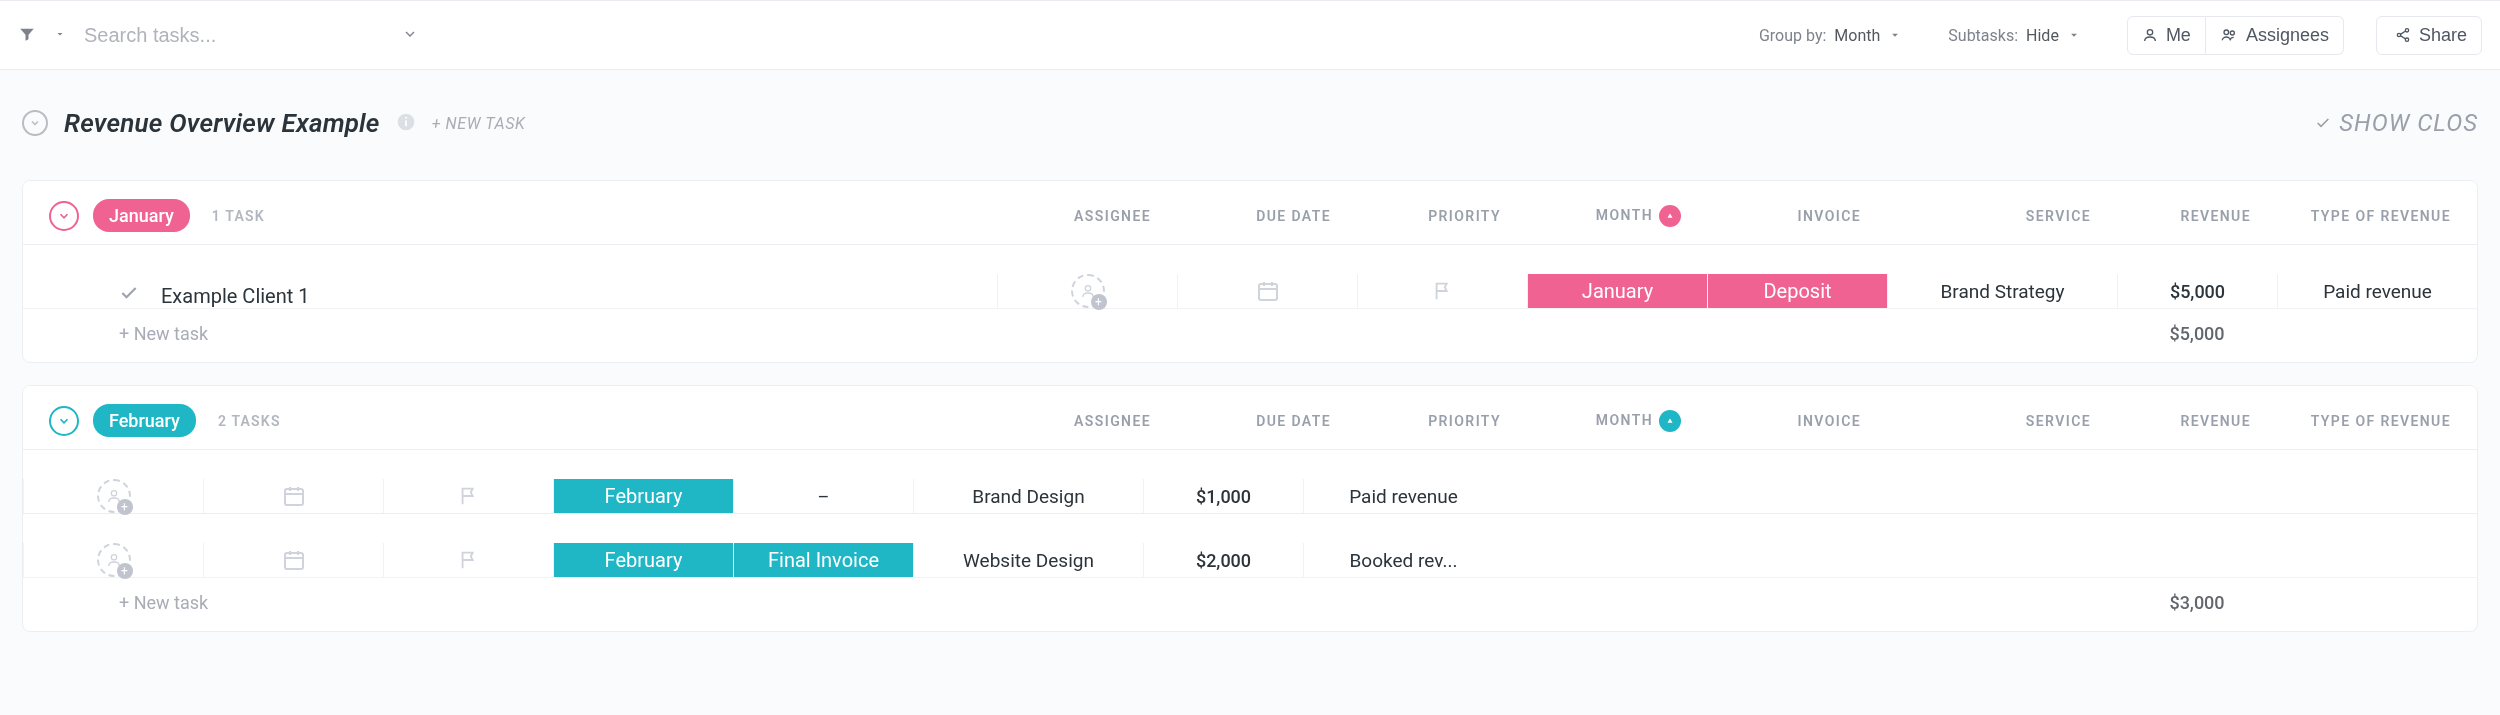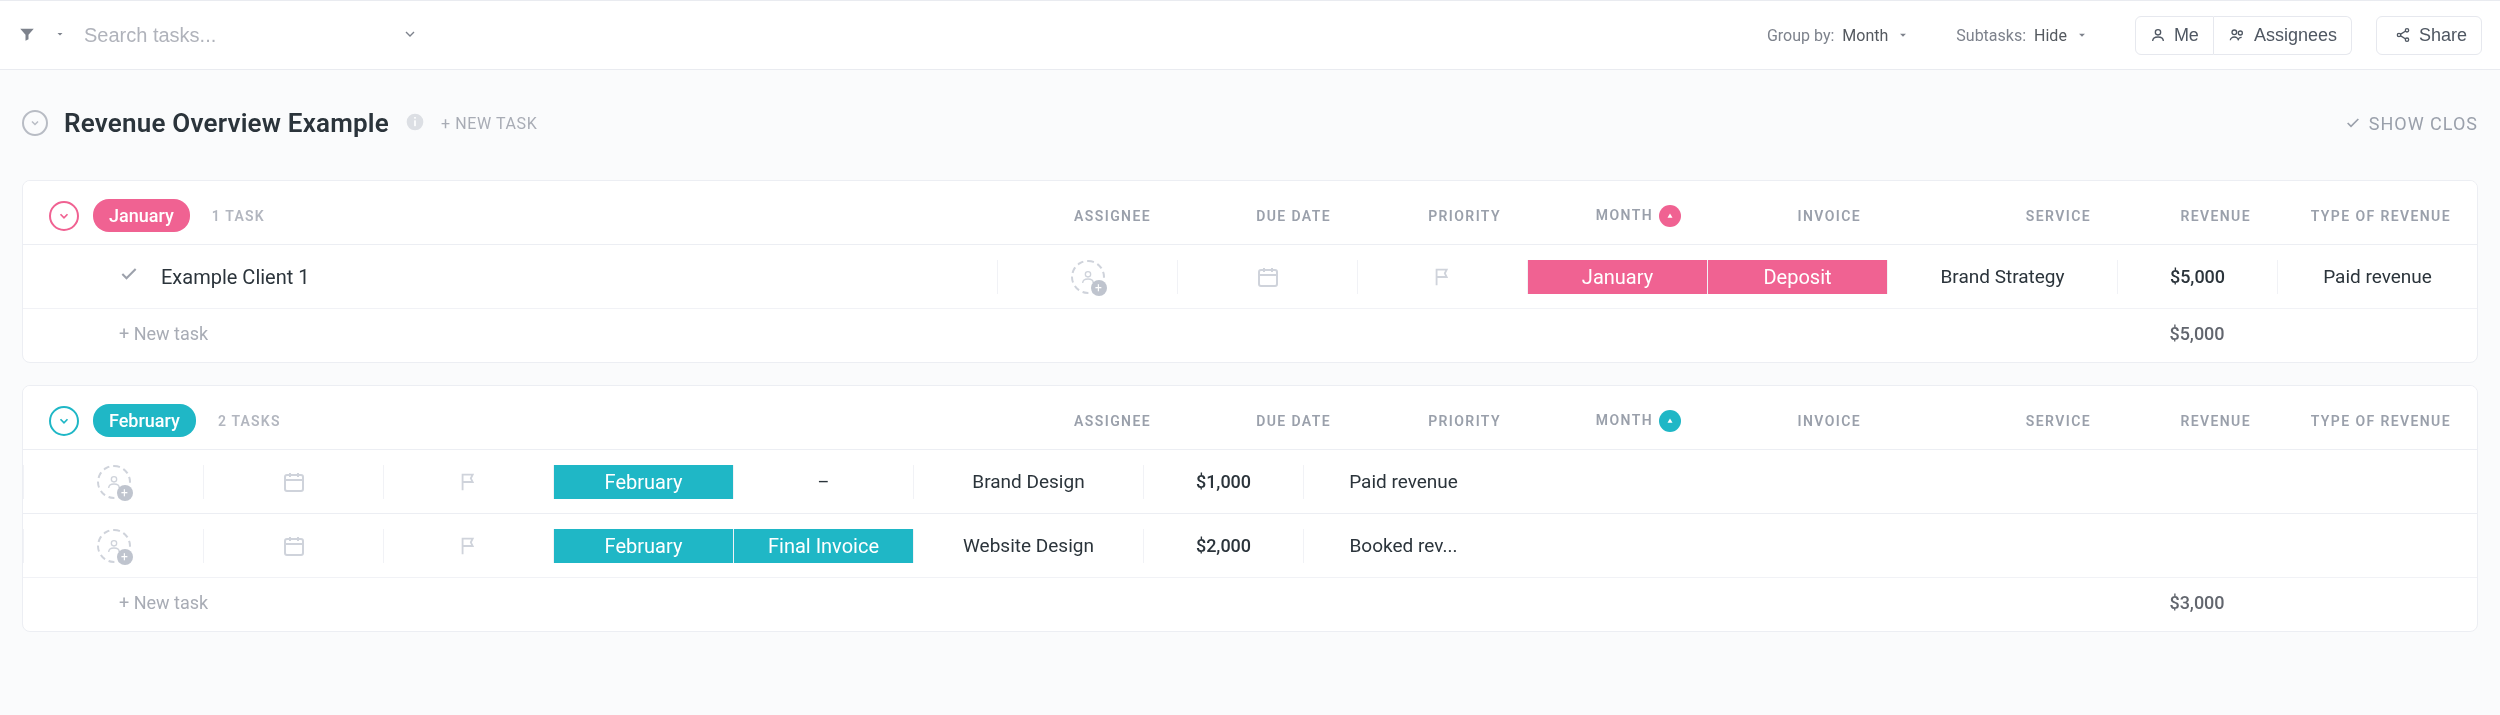--- a/index.html
+++ b/index.html
@@ -49,37 +49,38 @@
     border: 1px solid #e6e8ee;
     background: #fff;
     border-radius: 6px;
     padding: 8px 14px;
     font-size: 18px;
     color: #4f5762;
     cursor: pointer;
   }
   .btn-sm + .btn-sm.joined { border-left: none; border-top-left-radius:0; border-bottom-left-radius:0;}
   .btn-sm.left { border-top-right-radius:0; border-bottom-right-radius:0;}
-  .share-btn { margin-left: 6px; padding-left: 18px; }
+  .share-btn { margin-left: 14px; padding-left: 18px; }
 
   
   .list-header {
     display: flex; align-items: center;
     padding: 38px 22px 20px 22px;
     gap: 16px;
+    font-style: italic;
   }
   .collapse-circle {
     width:26px;height:26px;border:2px solid #b8bcc4;border-radius:50%;
     display:flex;align-items:center;justify-content:center;color:#b8bcc4;
   }
   .list-title { font-size: 26px; font-weight:600; color:#2b343b; letter-spacing:0.2px;}
   .info-icon { color:#c6c9cf; }
   .new-task-hdr { color:#a8acb5; font-size:16px; letter-spacing:0.6px; cursor:pointer; }
   .hdr-spacer{flex:1;}
-  .show-closed { color:#9aa0ab; font-size:18px; letter-spacing:1px; display:flex; align-items:center; gap:8px; cursor:pointer;}
+  .show-closed { color:#9aa0ab; font-size:24px; letter-spacing:1px; display:flex; align-items:center; gap:8px; cursor:pointer;}
 
   
   .group {
     margin: 22px 22px 0 22px;
     border: 1px solid #eceef3;
     border-radius: 8px;
     background: #fff;
     overflow: hidden;
   }
   .group-head {
@@ -119,21 +120,21 @@
   .col-type{width:200px;}
   .sort-badge{
     display:inline-flex;width:22px;height:22px;border-radius:50%;
     align-items:center;justify-content:center;
     color:#fff;font-size:10px;margin-left:6px;vertical-align:middle;
   }
   .sort-pink{background:#f06292;}
   .sort-teal{background:#1fb7c6;}
 
   .row {
-    display:flex;align-items:center;
+    display:flex;align-items:flex-end;
     border-top:1px solid #eceef3;
     min-height:64px;
   }
   .row .task-main{
     flex:1;display:flex;align-items:center;
     padding-left:96px; gap:22px;
     font-size:20px;color:#2b343b;
   }
   .check-icon{color:#9da2ac;}
   .row .cells{display:flex;align-items:stretch;}

